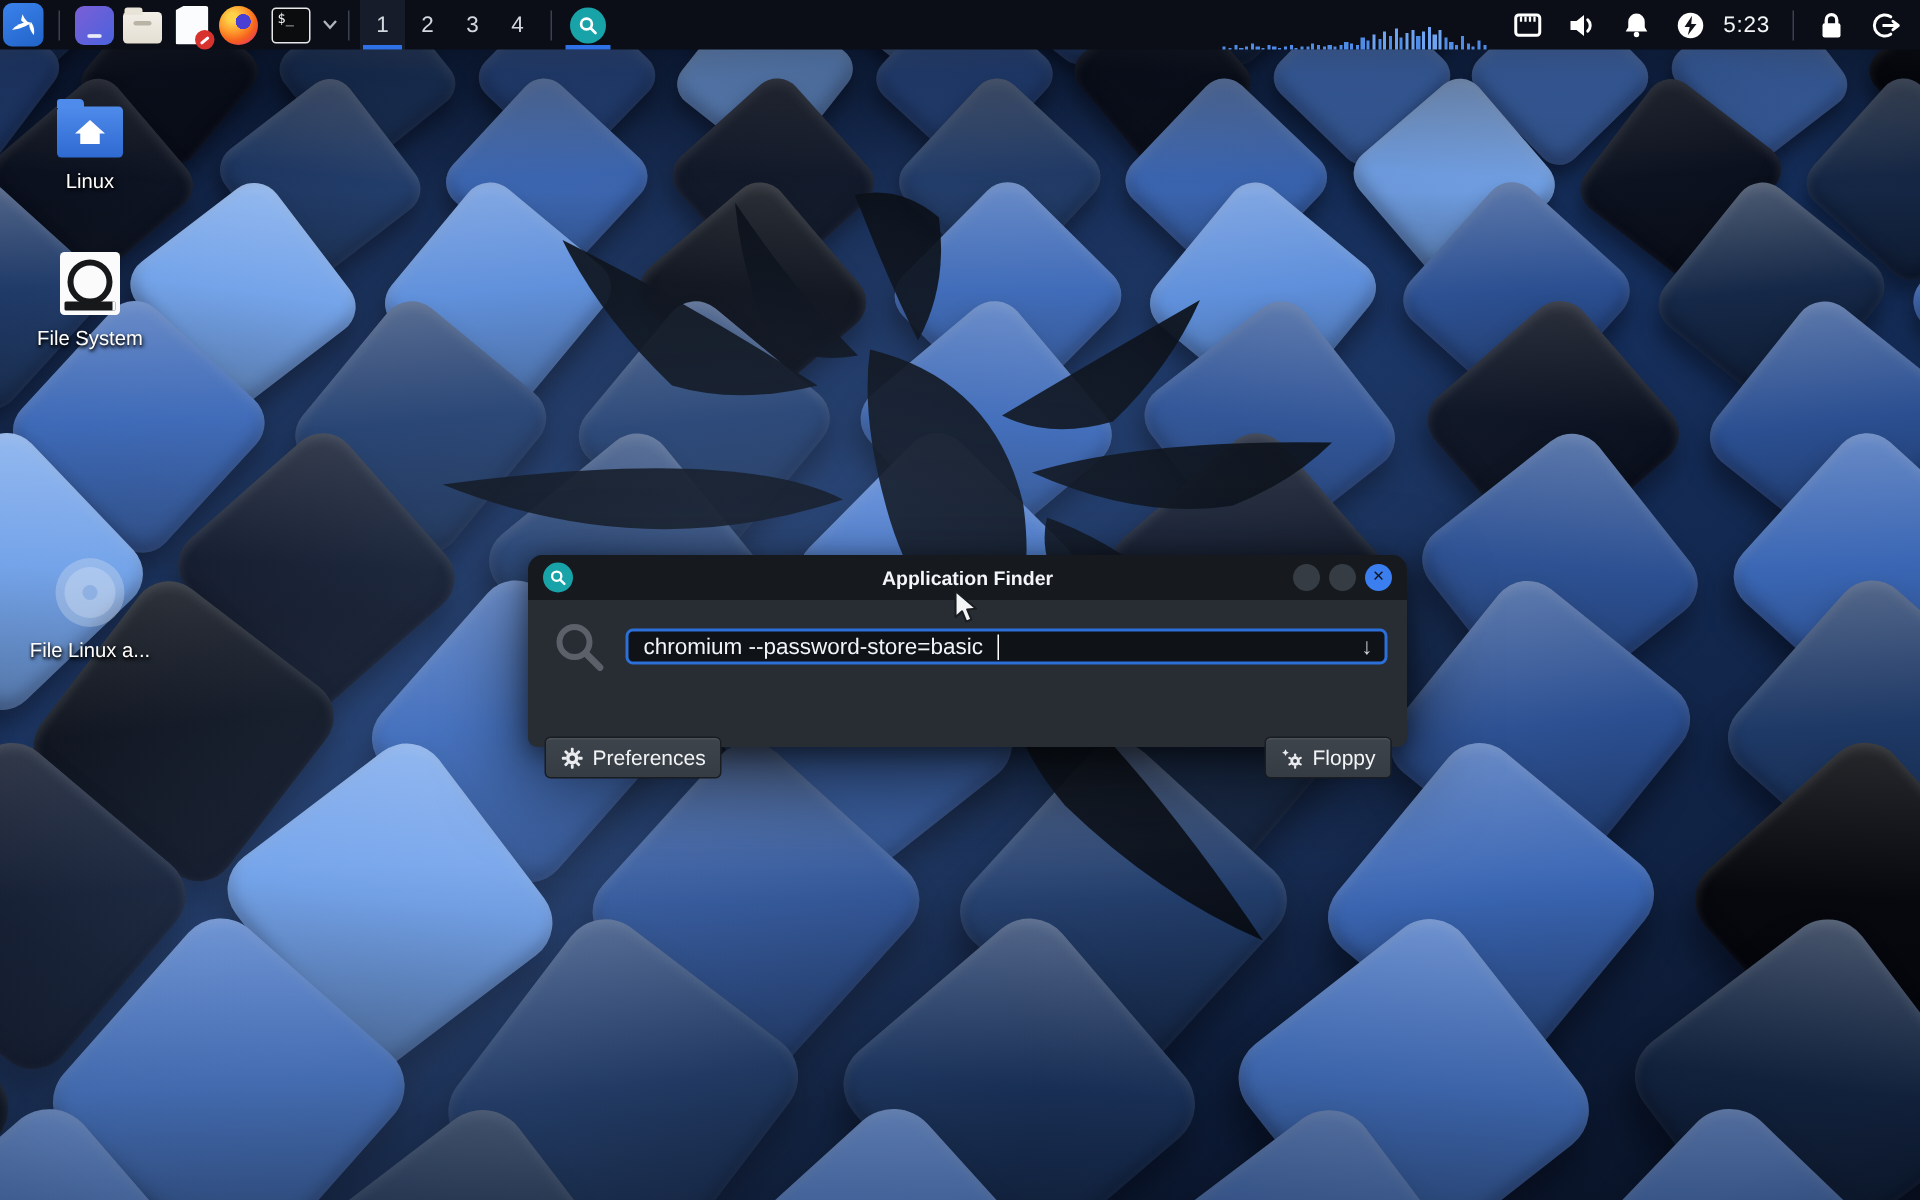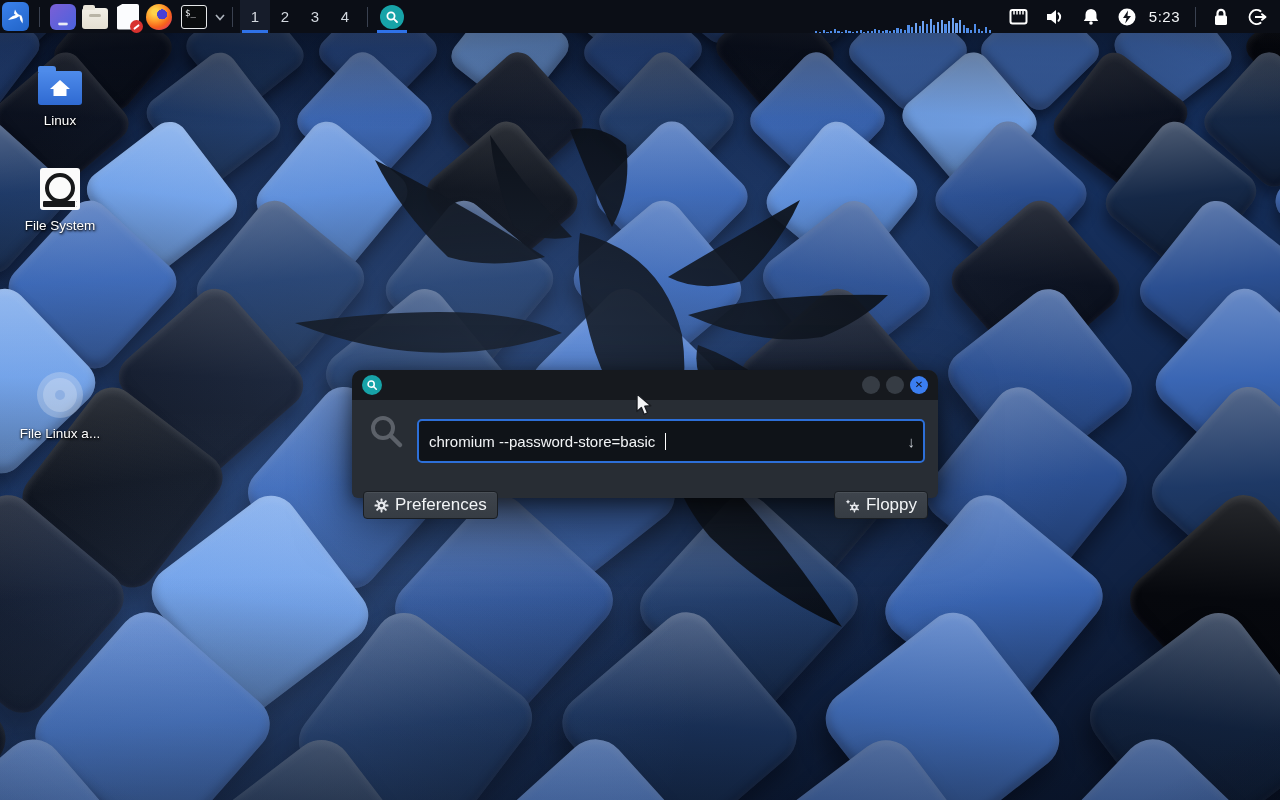--- a/index.html
+++ b/index.html
@@ -82,29 +82,29 @@
   .finder-win { position:absolute; left:352px; top:370px; width:586px; height:128px; z-index:30;
                 border-radius:10px 10px 6px 6px; background:#282d34;
                 box-shadow:0 22px 55px rgba(0,0,0,.65), 0 4px 18px rgba(0,0,0,.5); }
   .titlebar { height:30px; background:#16191e; border-radius:10px 10px 0 0; display:flex; align-items:center; padding:0 10px; position:relative; }
   .title-text { position:absolute; left:0; right:0; text-align:center; font-size:13px; font-weight:bold; color:#f3f5f8; }
   .winbtns { margin-left:auto; display:flex; gap:6px; z-index:2; }
   .winbtn { width:18px; height:18px; border-radius:50%; background:#363c44; }
   .winbtn.close { background:#3b7ef0; color:#10141c; font-size:10px; font-weight:bold; display:flex; align-items:center; justify-content:center; line-height:1; }
   .win-body { position:relative; height:98px; }
   .big-mag { position:absolute; left:16px; top:13px; }
-  .entry { position:absolute; left:65px; top:19px; width:508px; height:44px; background:#0f1318;
+  .entry { position:absolute; left:65px; top:19px; width:508px; height:24px; background:#0f1318;
            border:2px solid #2d6fd8; border-radius:5px; display:flex; align-items:center; padding:0 8px 0 10px;
            font-size:15px; color:#f2f4f6; }
   .entry .qtext { white-space:pre; }
   .caret { width:1.5px; height:17px; background:#fff; margin-left:5px; }
   .entry-arrow { margin-left:auto; color:#cdd2d9; font-size:15px; }
   .fbtn { position:absolute; top:91px; height:28px; display:flex; align-items:center; gap:6px; padding:0 10px;
           background:linear-gradient(180deg,#3e444c,#363c43); border:1px solid #191d22; border-radius:4px;
-          box-shadow:inset 0 1px 0 rgba(255,255,255,.07); color:#f2f4f6; font-size:17px; }
+          box-shadow:inset 0 1px 0 rgba(255,255,255,.07); color:#f2f4f6; font-size:14px; }
   .fbtn.prefs { left:11px; }
   .fbtn.launch { right:10px; }
 
   
   #cursor { position:absolute; left:632px; top:392px; z-index:60; pointer-events:none; }
 </style>
 </head>
 <body>
 
 <div class="desktop">
@@ -380,20 +380,21 @@
   </div>
 
   <div class="finder-win">
     <div class="titlebar">
       <div class="teal-circle" style="width:20px;height:20px">
         <svg width="12" height="12" viewBox="0 0 14 14">
             <circle cx="6" cy="6" r="3.6" stroke="#fff" stroke-width="1.8" fill="none"></circle>
             <line x1="8.8" y1="8.8" x2="12" y2="12" stroke="#fff" stroke-width="1.8" stroke-linecap="round"></line>
           </svg>
       </div>
+      <div class="title-text">Application Finder</div>
       <div class="winbtns">
         <div class="winbtn"></div>
         <div class="winbtn"></div>
         <div class="winbtn close">✕</div>
       </div>
     </div>
     <div class="win-body">
       <div class="big-mag">
         <svg width="38" height="38" viewBox="0 0 38 38">
             <circle cx="15" cy="15" r="10" stroke="#5c6169" stroke-width="4" fill="none"></circle>

